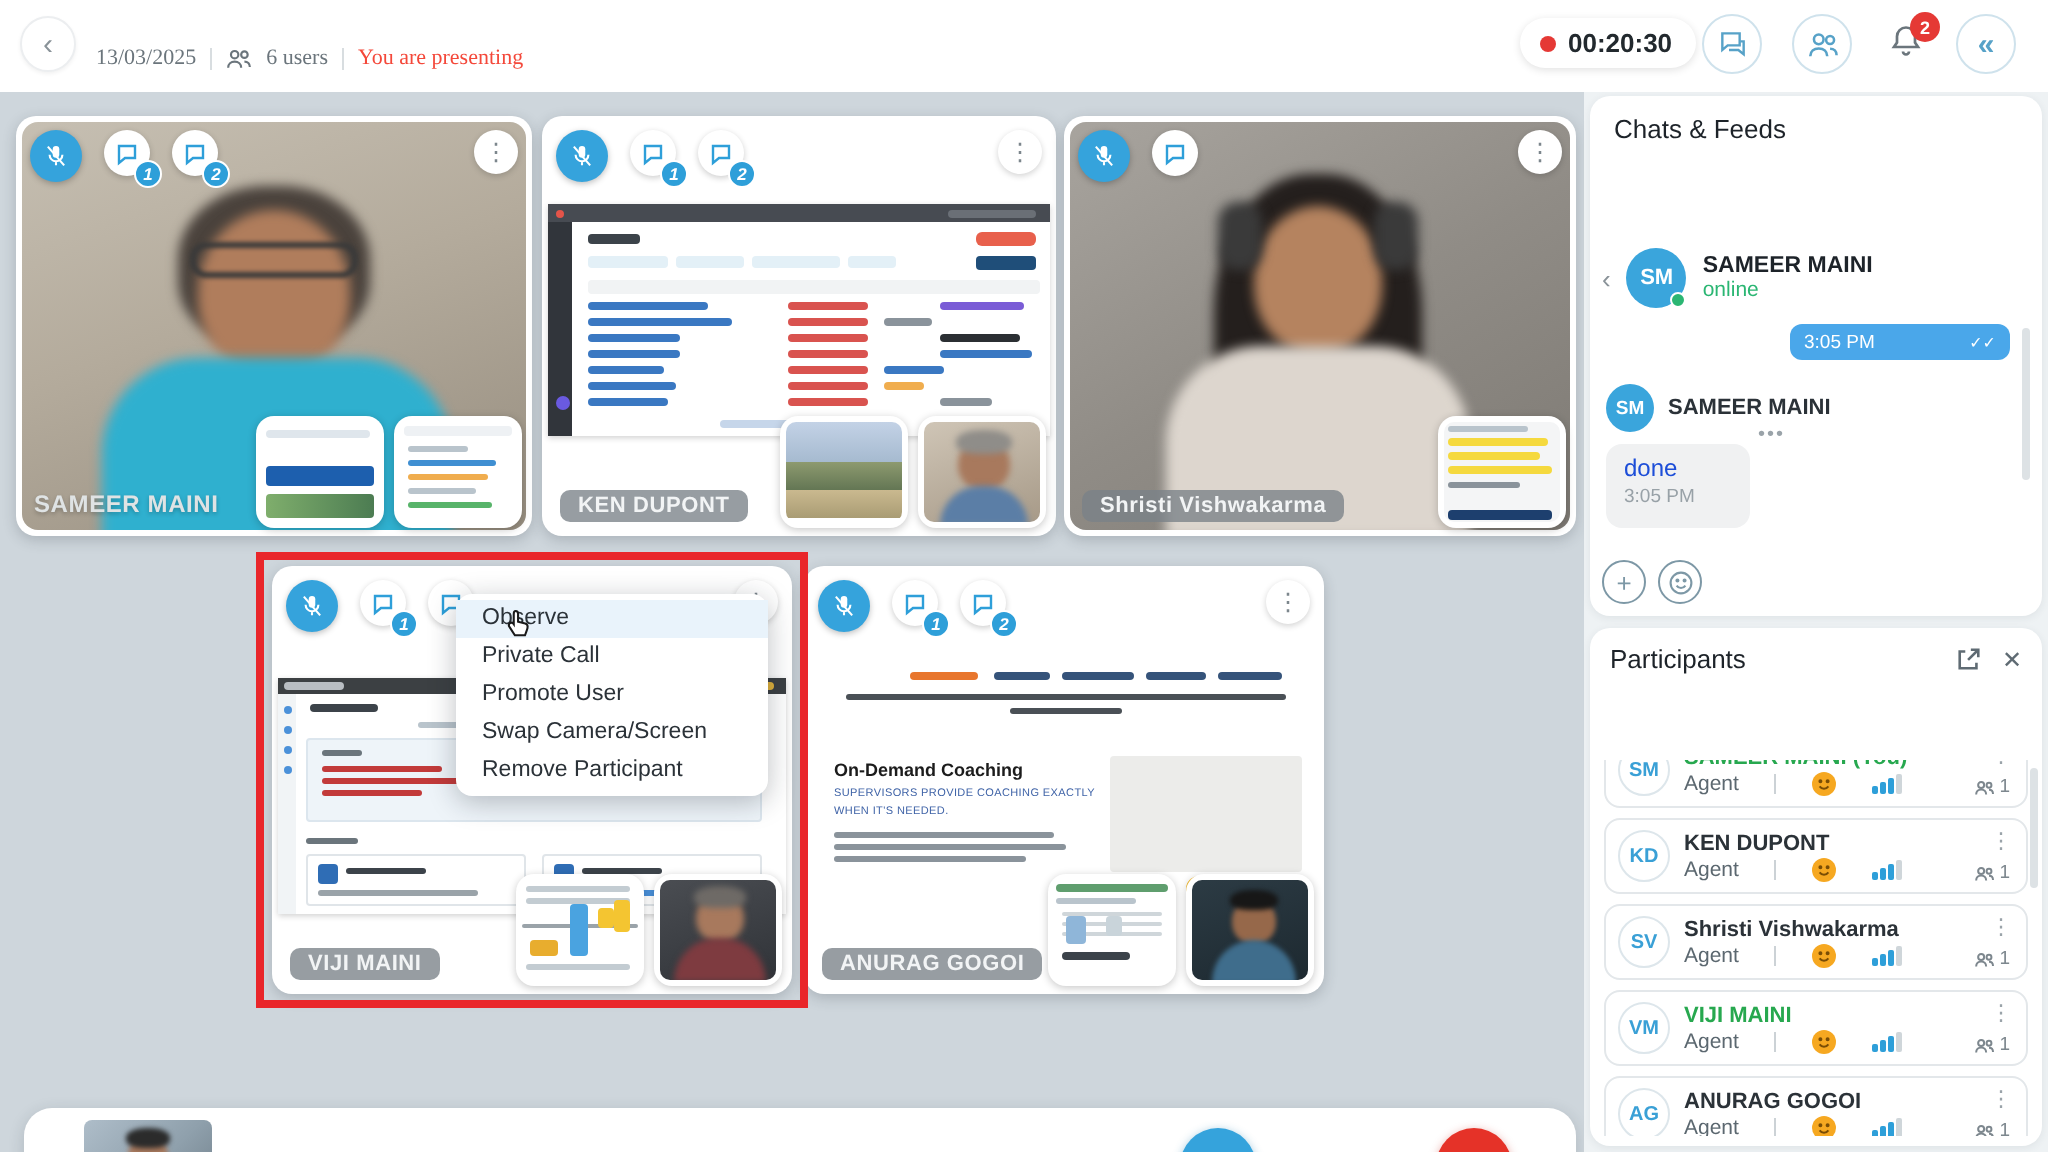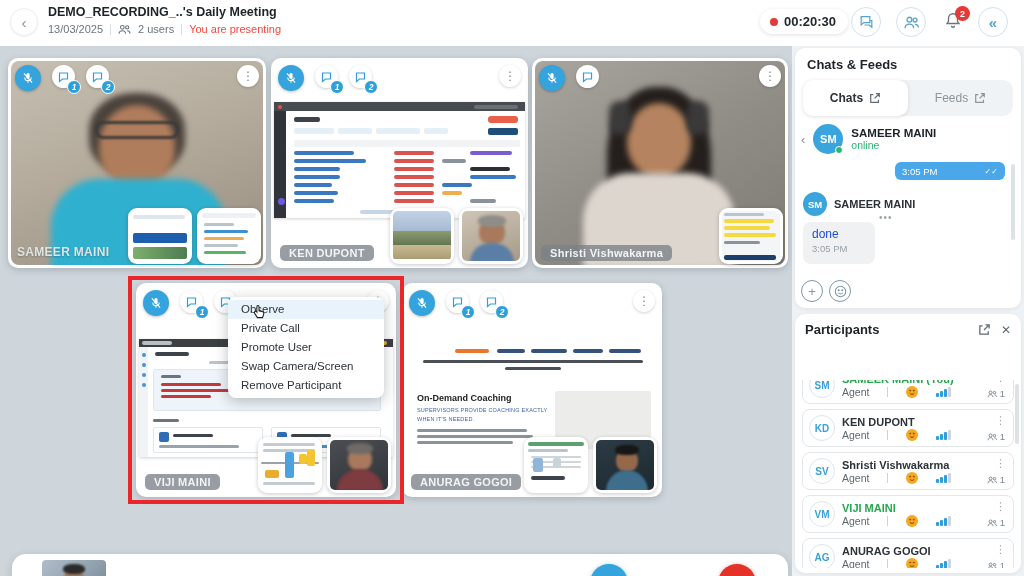--- a/index.html
+++ b/index.html
@@ -3,21 +3,21 @@
 <meta charset="utf-8">
 <style>
   * { margin:0; padding:0; box-sizing:border-box; }
   html,body { width:1024px; height:576px; font-family:"Liberation Sans",sans-serif; background:#ced6dc; overflow:hidden; }
   svg { display:block; }
 
   
   #topbar { position:absolute; left:0; top:0; width:1024px; height:46px; background:#fff; z-index:40; }
   .back-btn { position:absolute; left:10px; top:8px; width:28px; height:28px; border-radius:50%; background:#fff; border:1px solid #eceef0; color:#8a9399; font-size:15px; display:flex; align-items:center; justify-content:center; box-shadow:0 1px 2px rgba(0,0,0,.06); cursor:pointer; }
   .mtg-title { position:absolute; left:48px; top:5px; font-size:12.5px; font-weight:bold; color:#1d2329; }
-  .mtg-meta { position:absolute; left:48px; top:23px; display:flex; align-items:center; gap:7px; font-size:11px; color:#6b757c; }
+  .mtg-meta { position:absolute; left:48px; top:23px; display:flex; align-items:center; gap:7px; font-size:11px; color:#6b757c;font-family:Liberation Serif, serif; }
   .meta-div { width:1px; height:11px; background:#d8dde0; }
   .presenting { color:#f4483a; }
   .rec-pill { position:absolute; left:760px; top:9px; height:25px; padding:0 12px 0 10px; border-radius:13px; background:#fff; box-shadow:0 1px 4px rgba(0,0,0,.12); display:flex; align-items:center; gap:6px; font-size:13px; font-weight:bold; color:#22292e; }
   .rec-dot { width:8px; height:8px; border-radius:50%; background:#e53935; }
   .top-circle { position:absolute; top:7px; width:30px; height:30px; border-radius:50%; background:#fff; border:1px solid #cfe2ec; color:#57a2c8; display:flex; align-items:center; justify-content:center; cursor:pointer; }
   .bell-wrap { position:absolute; left:944px; top:11px; width:22px; height:24px; cursor:pointer; color:#6b757c; }
   .bell-badge { position:absolute; left:11px; top:-5px; min-width:15px; height:15px; border-radius:8px; background:#e53935; color:#fff; font-size:9px; font-weight:bold; display:flex; align-items:center; justify-content:center; padding:0 3px; }
 
   
   #stage { position:absolute; left:0; top:46px; width:792px; height:530px; background:#ced6dc; }
@@ -61,21 +61,21 @@
   #selfview { position:absolute; left:30px; top:6px; width:64px; height:44px; border-radius:4px; overflow:hidden; background:linear-gradient(135deg,#aebdc9 0%,#8fa0ac 55%,#6e7d88 100%); cursor:pointer; }
   .ctrl { position:absolute; top:12px; width:34px; height:34px; border-radius:50%; background:#fff; display:flex; align-items:center; justify-content:center; cursor:pointer; color:#3c4449; }
   .ctrl.blue { background:#35a3dc; width:38px; height:38px; top:10px; box-shadow:0 1px 5px rgba(40,130,180,.45); }
   .ctrl.red { background:#e53228; width:38px; height:38px; top:10px; box-shadow:0 1px 5px rgba(200,50,40,.4); }
 
   
   #sidebar { position:absolute; left:792px; top:46px; width:232px; height:530px; background:#eef2f4; z-index:35; }
   .side-card { position:absolute; left:3px; width:226px; background:#fff; border-radius:10px; box-shadow:0 1px 4px rgba(40,50,60,.08); }
   #chat-card { top:2px; height:260px; }
   #part-card { top:268px; height:259px; }
-  .sec-title { font-size:13px; font-weight:bold; color:#1d2329; }
+  .sec-title { font-size:13px; font-weight:normal; color:#1d2329; }
   #tabs { position:absolute; left:8px; top:32px; width:210px; height:36px; background:#f0f3f5; border-radius:10px; display:flex; }
   .tab { flex:1; display:flex; align-items:center; justify-content:center; gap:6px; font-size:12px; color:#8b959b; border-radius:10px; cursor:pointer; }
   .tab.active { background:#fff; color:#2b3238; font-weight:bold; box-shadow:0 1px 4px rgba(0,0,0,.12); }
   .peer-row { position:absolute; left:6px; top:76px; width:214px; display:flex; align-items:center; gap:8px; }
   .peer-back { color:#8a9399; font-size:13px; cursor:pointer; }
   .av { border-radius:50%; background:#3aa5dc; color:#fff; font-weight:bold; display:flex; align-items:center; justify-content:center; position:relative; }
   .av .dot { position:absolute; right:0; bottom:0; width:8px; height:8px; border-radius:50%; background:#2bb673; border:1.5px solid #fff; }
   .peer-name { font-size:11.5px; font-weight:bold; color:#1d2329; }
   .peer-status { font-size:10.5px; color:#2bb673; }
   #msgs { position:absolute; left:6px; top:112px; width:214px; height:112px; overflow:hidden; }
@@ -112,31 +112,30 @@
   .sigbars i { display:block; width:2.5px; background:#2e9fd9; border-radius:1px; }
   .sigbars i.g { background:#cfd6da; }
   .p-kebab { position:absolute; right:7px; top:4px; color:#9aa3a9; font-size:11px; cursor:pointer; }
   .p-count { position:absolute; right:8px; bottom:4px; display:flex; align-items:center; gap:3px; font-size:9.5px; color:#7d878e; }
 </style>
 </head>
 <body>
 
 <div id="topbar">
   <div class="back-btn">‹</div>
-  <div class="mtg-title">DEMO_RECORDING_..'s Daily Meeting</div>
   <div class="mtg-meta">
     <span>13/03/2025</span>
     <span class="meta-div"></span>
     <svg width="13" height="11" viewBox="0 0 24 20" fill="none" stroke="#6b757c" stroke-width="2">
         <circle cx="8" cy="6" r="3.4"></circle>
         <path d="M2 18c0-3.5 2.6-5.6 6-5.6s6 2.1 6 5.6"></path>
         <circle cx="17" cy="6" r="3"></circle>
         <path d="M17 12.4c3 0 5 2 5 5"></path>
       </svg>
-    <span>2 users</span>
+    <span>6 users</span>
     <span class="meta-div"></span>
     <span class="presenting">You are presenting</span>
   </div>
   <div class="rec-pill">
     <span class="rec-dot"></span>
     <span>00:20:30</span>
   </div>
   <div class="top-circle" style="left:851px">
     <svg width="17" height="16" viewBox="0 0 24 24" fill="none" stroke="#57a2c8" stroke-width="1.8">
         <path d="M4 4h13v9H8l-4 3.4z"></path>
@@ -400,21 +399,21 @@
           <div class="mini" style="background:linear-gradient(160deg,#4a4d52,#303338);">
         <div class="person face" style="left:18px;top:7px;width:24px;height:24px;background:#a8795d;filter:blur(1.5px);"></div>
         <div class="person hair" style="left:17px;top:3px;width:26px;height:11px;background:#6e6a66;filter:blur(1.5px);"></div>
         <div class="person torso" style="left:7px;top:29px;width:46px;height:22px;background:#7e3b40;filter:blur(1.5px);"></div>
       </div>
         </div>
     </div>
   </div>
 
   <div class="tile" style="left:402px;top:237px;width:260px;height:214px">
-    <div class="share" style="left:3px;top:60px;width:254px;height:128px;box-shadow:none;">
+    <div class="share" style="left:3px;top:47px;width:254px;height:128px;box-shadow:none;">
       <div class="sbar" style="left:50px;top:6px;width:34px;height:4px;background:#e8762d;"></div>
       <div class="sbar" style="left:92px;top:6px;width:28px;height:4px;background:#35537a;"></div>
       <div class="sbar" style="left:126px;top:6px;width:36px;height:4px;background:#35537a;"></div>
       <div class="sbar" style="left:168px;top:6px;width:30px;height:4px;background:#35537a;"></div>
       <div class="sbar" style="left:204px;top:6px;width:32px;height:4px;background:#35537a;"></div>
       <div class="sbar" style="left:18px;top:17px;width:220px;height:3px;background:#4a5056;"></div>
       <div class="sbar" style="left:100px;top:24px;width:56px;height:3px;background:#4a5056;"></div>
       <div class="share-headline" style="position:absolute;left:12px;top:50px;font-size:9px;font-weight:bold;color:#1c1c1c;">On-Demand Coaching</div>
       <div style="position:absolute;left:12px;top:64px;font-size:5.5px;color:#3f63a7;letter-spacing:.2px;">SUPERVISORS PROVIDE COACHING EXACTLY</div>
       <div style="position:absolute;left:12px;top:73px;font-size:5.5px;color:#3f63a7;letter-spacing:.2px;">WHEN IT'S NEEDED.</div>
@@ -521,36 +520,20 @@
         </svg>
     </div>
 
   </div>
 </div>
 
 <div id="sidebar">
 
   <div class="side-card" id="chat-card">
     <div class="sec-title" style="position:absolute;left:12px;top:9px;">Chats &amp; Feeds</div>
-    <div id="tabs">
-      <div class="tab active">
-        <span>Chats</span>
-        <svg width="12" height="12" viewBox="0 0 14 14" fill="none" stroke="#5f6b73" stroke-width="1.4">
-            <path d="M5 3H2v9h9V9"></path>
-            <path d="M8 2h4v4M12 2L6.5 7.5"></path>
-          </svg>
-      </div>
-      <div class="tab">
-        <span>Feeds</span>
-        <svg width="12" height="12" viewBox="0 0 14 14" fill="none" stroke="#8b959b" stroke-width="1.4">
-            <path d="M5 3H2v9h9V9"></path>
-            <path d="M8 2h4v4M12 2L6.5 7.5"></path>
-          </svg>
-      </div>
-    </div>
     <div class="peer-row">
       <span class="peer-back">‹</span>
       <span class="av" style="width:30px;height:30px;font-size:11px;">
         <span>SM</span>
         <span class="dot"></span>
       </span>
       <span>
         <div class="peer-name">SAMEER MAINI</div>
         <div class="peer-status">online</div>
       </span>

